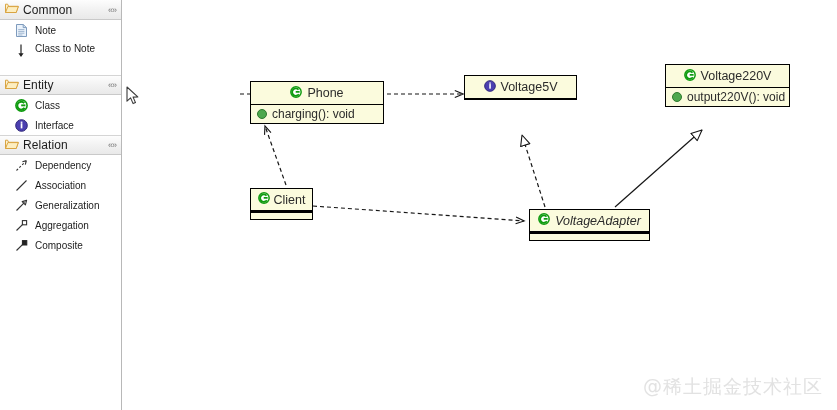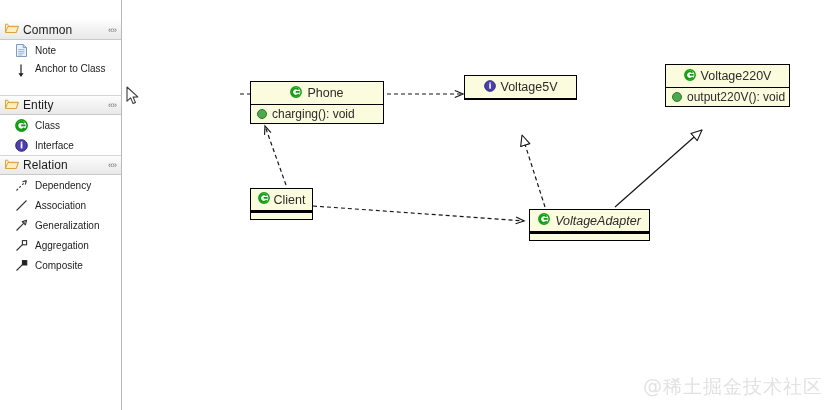--- a/index.html
+++ b/index.html
@@ -43,21 +43,21 @@
     display: flex;
     align-items: center;
     padding: 0 4px 0 5px;
     background: linear-gradient(to bottom, #fdfdfd 0%, #f2f2f2 50%, #e9e9e9 100%);
     border-top: 1px solid #d5d5d5;
     border-bottom: 1px solid #c9c9c9;
     font-size: 12px;
     color: #1c1c1c;
     position: relative;
   }
-  .group-header.first { border-top: none; margin-top: 20px; }
+  .group-header.first { border-top: none; }
   .group-header .g-label {
     margin-left: 4px;
     letter-spacing: .1px;
     white-space: nowrap;
   }
   .group-header .g-toggle {
     position: absolute;
     right: 5px;
     top: 50%;
     transform: translateY(-50%);
@@ -223,21 +223,21 @@
         <span class="p-label">Note</span>
       </div>
 
       <div class="palette-item two-line">
         <span class="icon-slot" style="margin-top:3px">
           <svg width="10" height="14" viewBox="0 0 10 14">
             <line x1="5" y1="0.5" x2="5" y2="11.5" stroke="#222" stroke-width="1.2"></line>
             <path d="M2.4 9.3 L5 13 L7.6 9.3 Z" fill="#222"></path>
           </svg>
         </span>
-        <span class="p-label">Anchor to Class</span>
+        <span class="p-label">Class to Note</span>
       </div>
     </div>
 
     <div class="palette-group">
       <div class="group-header">
         <span class="icon-slot">
           <svg width="14" height="12" viewBox="0 0 14 12">
             <path d="M0.5 2.2 L0.5 10.5 L11.2 10.5 L13.3 4.3 L3.6 4.3 L2.6 2.2 Z" fill="#fdf2cf" stroke="#d9a441" stroke-width="1" stroke-linejoin="round"></path>
             <path d="M0.5 10.5 L2.8 4.6 L13.3 4.6 L11.2 10.5 Z" fill="#fdeec0" stroke="#d9a441" stroke-width="1" stroke-linejoin="round"></path>
           </svg>

